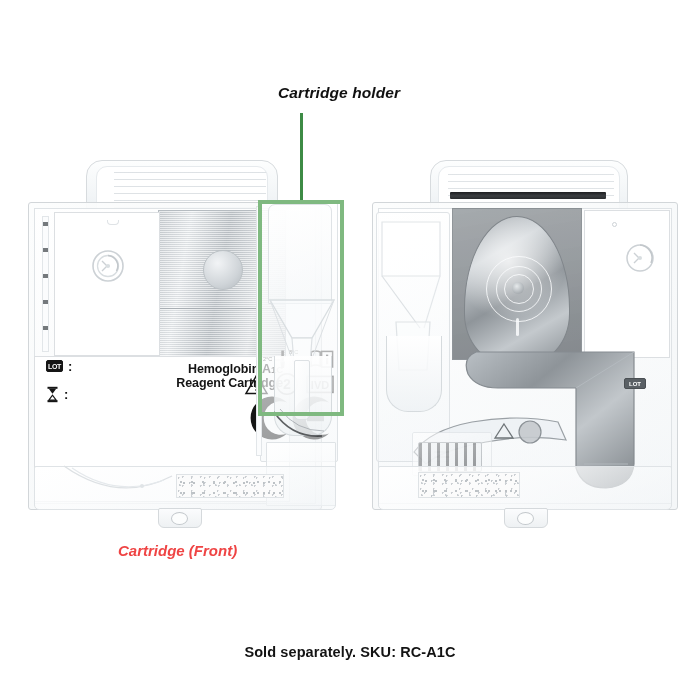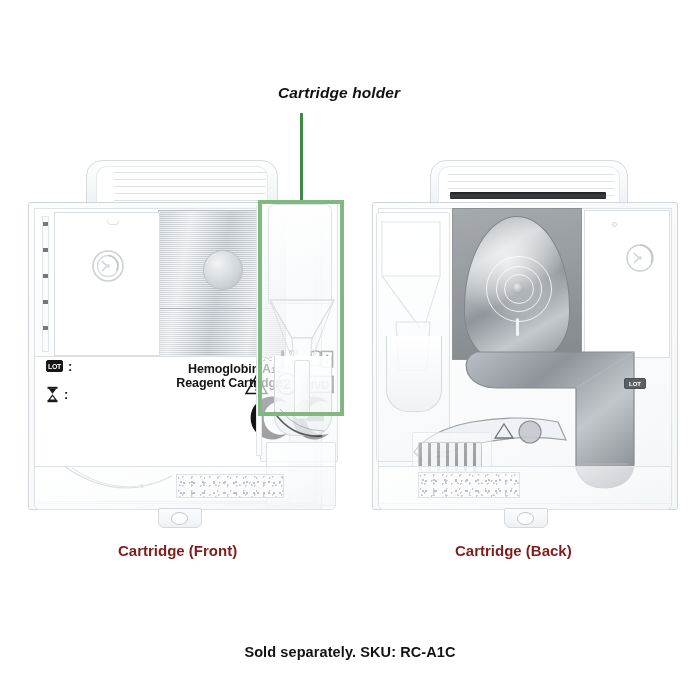--- a/index.html
+++ b/index.html
@@ -38,23 +38,24 @@
     border:4px solid #7fb980;
     box-sizing:border-box;
     z-index:40;
     pointer-events:none;
   }
 
   
   .caption{
     position:absolute;
     font-size:15px;
+    font-style:italic;
     font-weight:600;
     white-space:nowrap;
-    color:#7f1d1d;
+    color:#ef4444;
   }
   .caption.front{left:118px;top:542px;}
   .caption.back{left:455px;top:542px;}
   .footnote{
     position:absolute;
     left:0;right:0;top:644px;
     text-align:center;
     font-size:14.5px;
     font-weight:bold;
     letter-spacing:.1px;
@@ -409,17 +410,16 @@
          border:1.2px solid #4a4f53;border-radius:2px;background:#5a6065;
          font-size:6px;color:#fff;text-align:center;line-height:10px;font-weight:bold;">LOT</div>
 
     <div class="layer clear" style="left:6px;top:306px;width:294px;height:44px;border-radius:2px 2px 5px 5px;"></div>
     <div class="layer pad" style="left:46px;top:312px;width:102px;height:26px;"></div>
     <div class="layer foot" style="left:132px;top:348px;width:44px;height:20px;"></div>
     <div class="layer foot-hole" style="left:145px;top:352px;width:17px;height:13px;"></div>
   </div>
 
   <div class="caption front">Cartridge (Front)</div>
-  <div class="caption back">Cartridge (Back)</div>
 
   <div class="footnote">Sold separately. SKU: RC-A1C</div>
 
 </div>
 
 </body></html>

